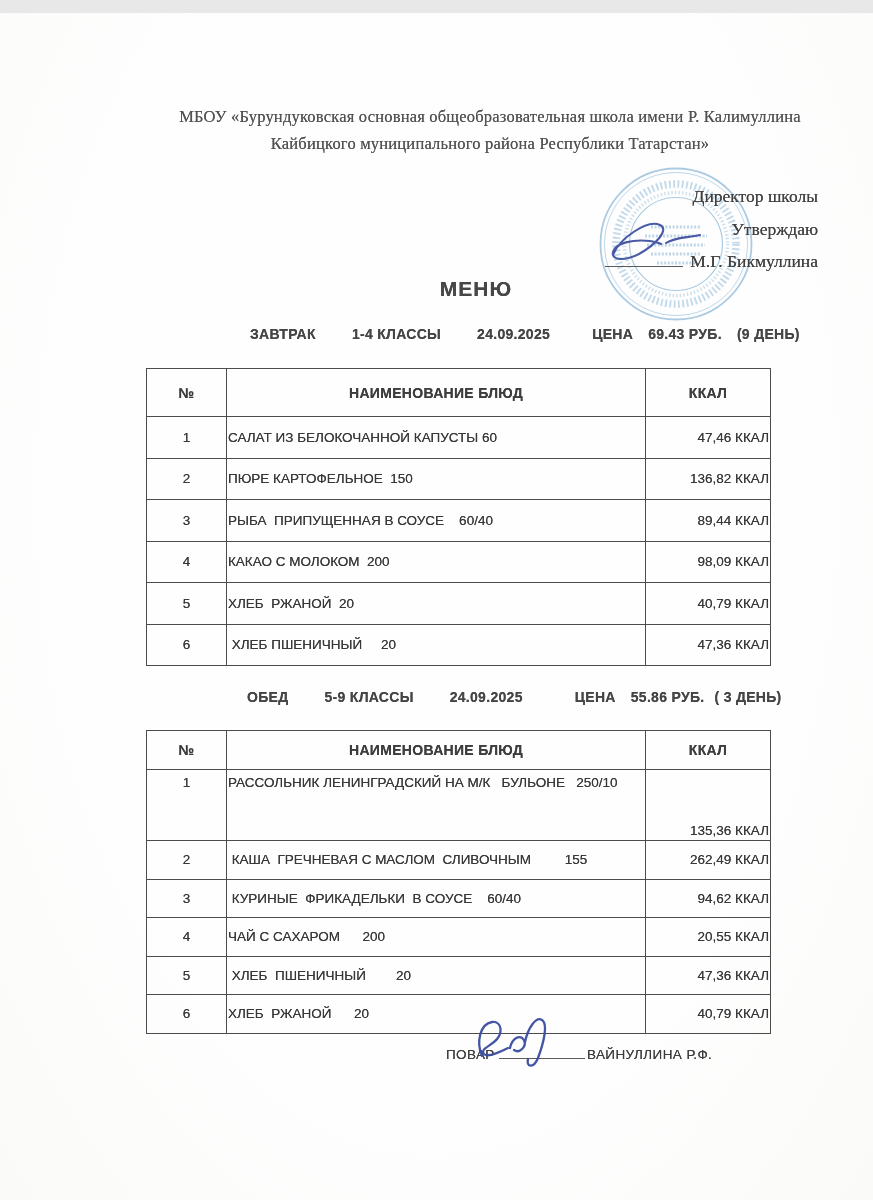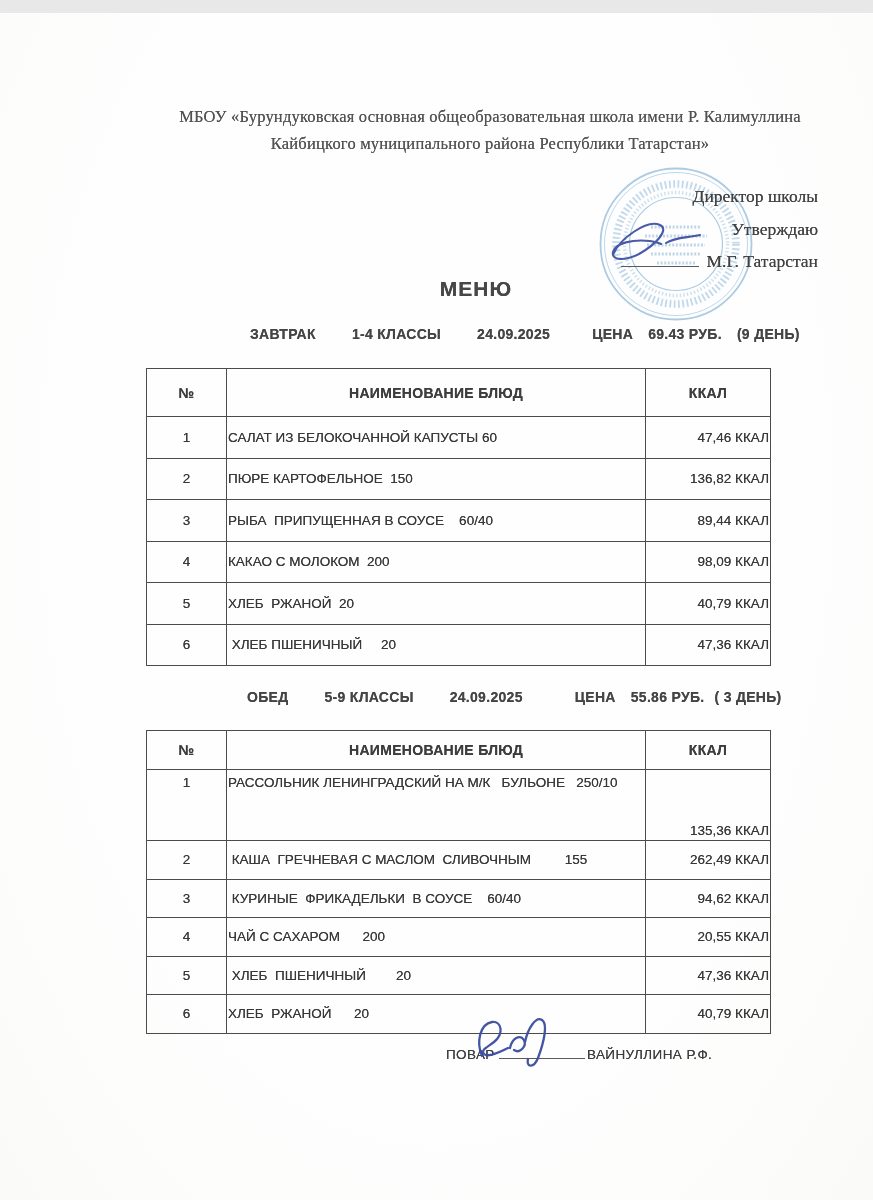--- a/index.html
+++ b/index.html
@@ -130,21 +130,21 @@
         <line x1="50" y1="80" x2="108" y2="80"></line>
         <line x1="54" y1="89" x2="104" y2="89"></line>
         <line x1="60" y1="98" x2="98" y2="98"></line>
       </g>
     </g>
   </svg>
 
   <div class="abs approval">
     <div>Директор школы</div>
     <div>Утверждаю</div>
-    <div><span class="sig-line"></span><span>М.Г. Татарстан</span></div>
+    <div><span class="sig-line"></span><span>М.Г. Бикмуллина</span></div>
   </div>
 
   <svg class="abs director-sig" viewBox="0 0 115 60">
     <g stroke="#3b4da0" fill="none" stroke-width="2.1" stroke-linecap="round" opacity="0.92">
       <path d="M10 40 C 16 24, 44 4, 57 10 C 67 15, 52 30, 36 39 C 22 46, 8 46, 10 37 C 12 28, 30 24, 47 26 C 52 27, 56 28, 58 29"></path>
       <path d="M63 28 C 72 22, 84 23, 97 20"></path>
     </g>
   </svg>
 
   <div class="abs menu-title">МЕНЮ</div>

